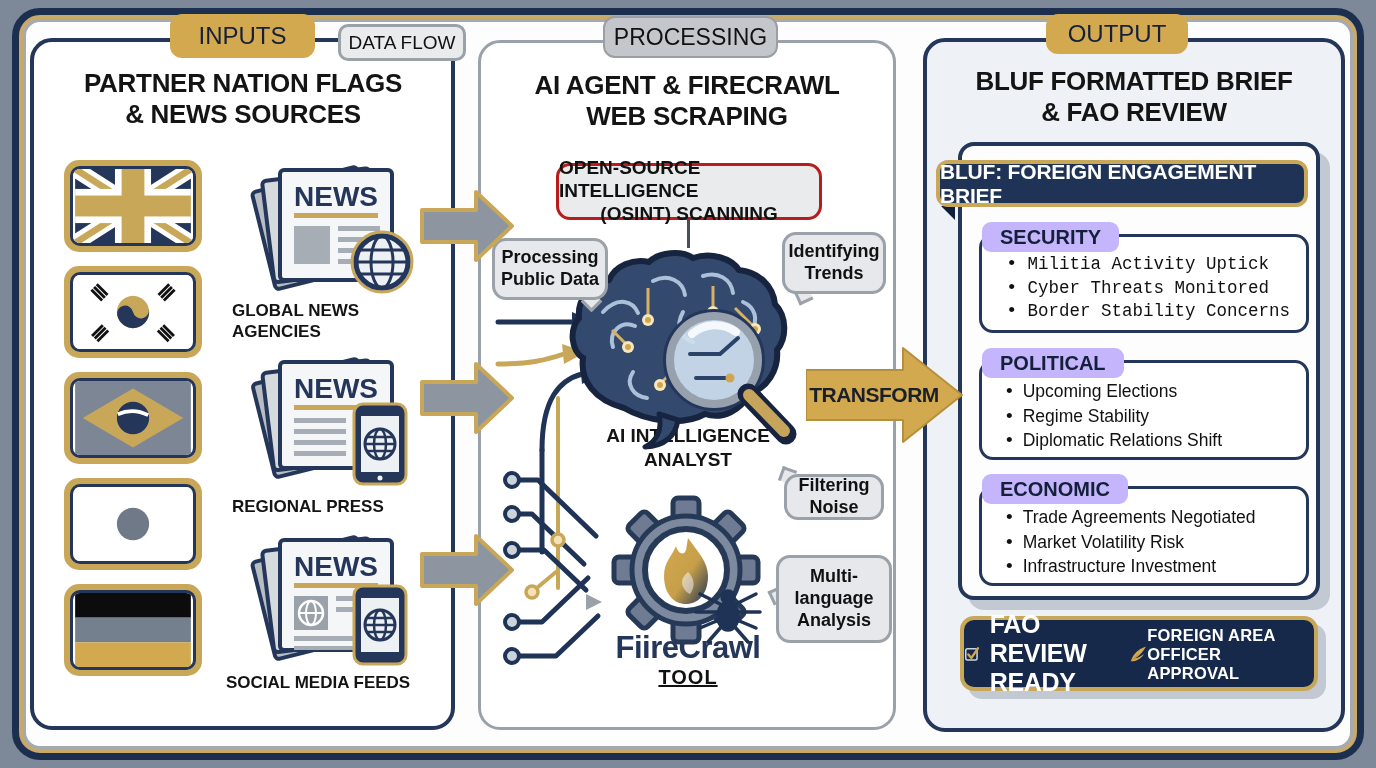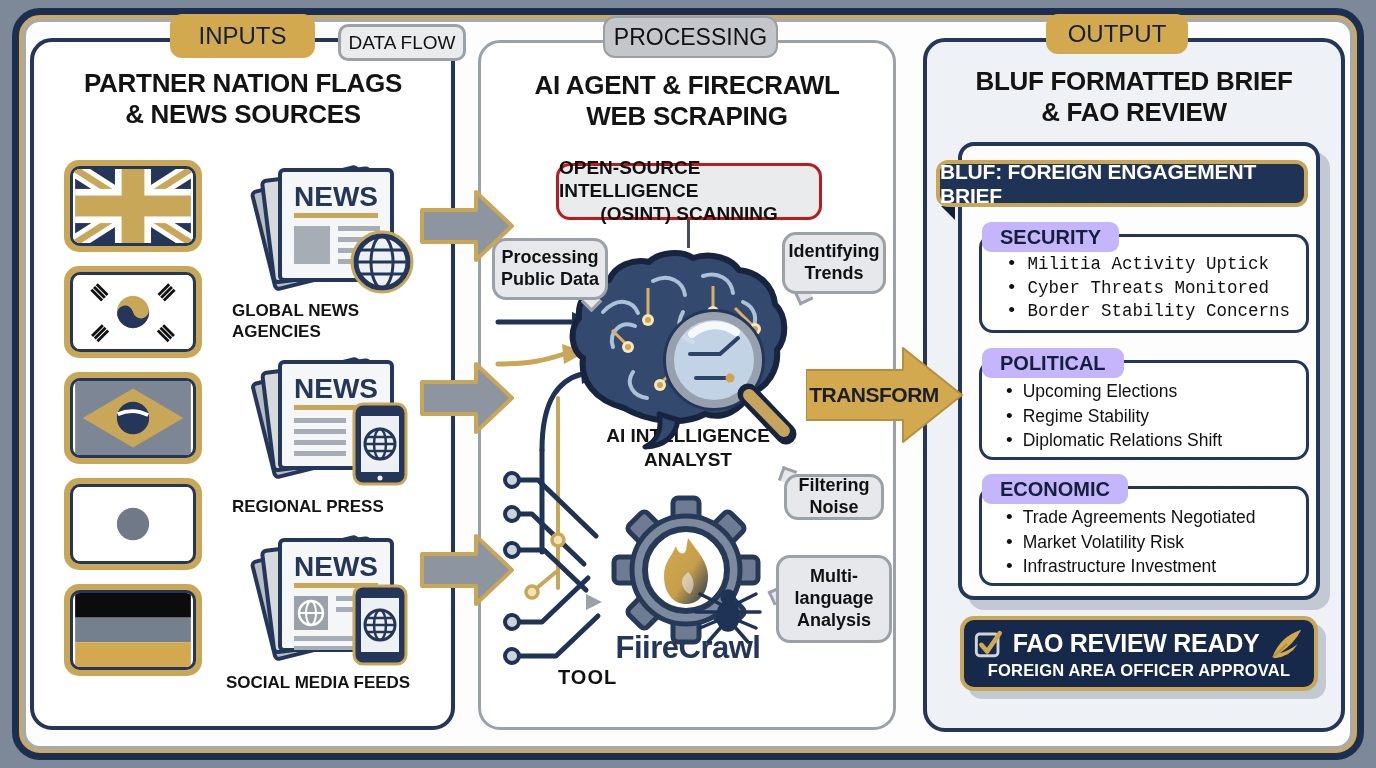--- a/index.html
+++ b/index.html
@@ -43,22 +43,22 @@
     border-radius:14px;display:flex;flex-direction:column;align-items:center;
     justify-content:center;z-index:12;}
   .bubble .l{font-weight:600;font-size:18px;color:#111;line-height:1.22;}
   .tail{position:absolute;width:15px;height:15px;background:#e6e8eb;z-index:11;}
   .tail.br{border-right:3px solid #9aa1a9;border-bottom:3px solid #9aa1a9;transform:rotate(45deg);}
   .tail.tl{border-left:3px solid #9aa1a9;border-top:3px solid #9aa1a9;transform:rotate(45deg);}
   .caption{position:absolute;text-align:center;font-weight:700;color:#141414;
     font-size:19px;line-height:1.25;z-index:5;}
   .toolname{position:absolute;text-align:center;font-weight:700;color:#24365a;
     font-size:31px;z-index:6;letter-spacing:-0.5px;}
-  .toolsub{position:absolute;text-align:left;font-weight:700;color:#111;
-    font-size:20px;z-index:6;letter-spacing:1px;}
+  .toolsub{position:absolute;text-align:center;font-weight:700;color:#111;
+    font-size:20px;z-index:6;letter-spacing:1px;text-decoration:underline;}
   .transform{position:absolute;left:806px;top:342px;width:160px;height:106px;z-index:45;}
   .transform span{position:absolute;left:8px;top:0;width:120px;height:100%;
     display:flex;align-items:center;justify-content:center;font-weight:700;
     font-size:21px;color:#1a1f2a;letter-spacing:-0.5px;}
   .card{position:absolute;left:958px;top:142px;width:362px;height:458px;
     background:#fdfdfe;border:4px solid #24365a;border-radius:16px;
     box-shadow:10px 10px 0 #c3c9d2;z-index:8;}
   .bluf{position:absolute;left:936px;top:160px;width:372px;height:47px;
     background:#1e3355;border:4px solid #c9a758;border-radius:12px;
     display:flex;align-items:center;justify-content:flex-end;color:#fff;
@@ -68,21 +68,21 @@
   .secbadge{position:absolute;height:30px;padding:0 18px;background:#c4b5fd;
     border-radius:9px;display:flex;align-items:center;font-weight:700;
     font-size:20px;color:#14203a;z-index:14;}
   .secbox{position:absolute;left:17px;width:330px;border:3px solid #24365a;
     border-radius:14px;background:#fff;z-index:9;padding:16px 10px 6px 18px;}
   .secbox ul{margin:0;padding:0;list-style:none;}
   .secbox li{font-size:17.5px;color:#111;line-height:23.5px;font-weight:400;}
   .secbox li::before{content:"•";font-size:19px;margin:0 10px 0 6px;}
   .fao{position:absolute;left:960px;top:616px;width:358px;height:75px;
     background:#16294a;border:4px solid #c9a758;border-radius:14px;
-    box-shadow:8px 8px 0 #c3c9d2;display:flex;flex-direction:column;
+    box-shadow:8px 8px 0 #c3c9d2;display:flex;flex-direction:row;
     align-items:center;justify-content:center;z-index:12;}
   .fao-row{display:flex;align-items:center;gap:10px;}
   .fao-title{color:#fff;font-weight:700;font-size:25px;letter-spacing:-0.3px;}
   .fao-sub{color:#fff;font-weight:700;font-size:16.5px;letter-spacing:0.2px;margin-top:1px;}
   .abs{position:absolute;}
   svg text{font-family:"Liberation Sans",sans-serif;}
 </style>
 </head>
 <body>
 

